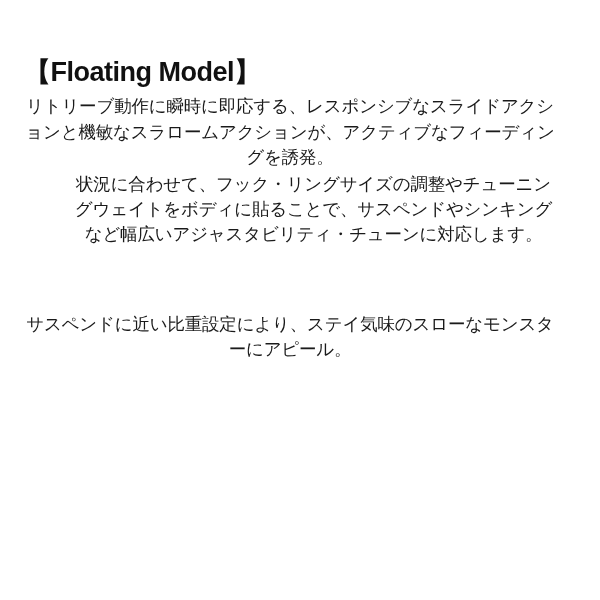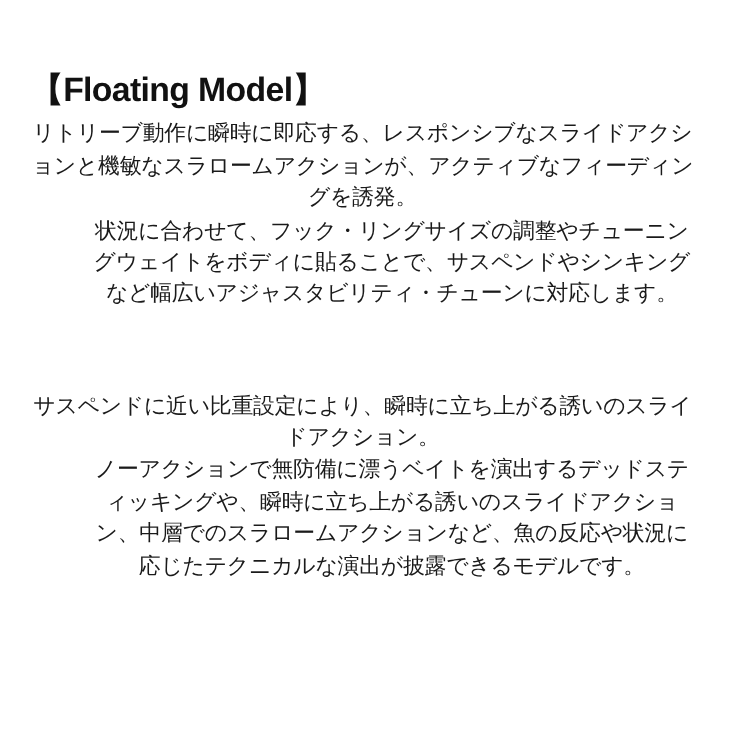--- a/index.html
+++ b/index.html
@@ -59,17 +59,16 @@
 
   <div class="section">
     <h1 class="section-heading">【Floating Model】</h1>
     <p class="para">リトリーブ動作に瞬時に即応する、レスポンシブなスライドアクションと機敏なスラロームアクションが、アクティブなフィーディングを誘発。</p>
     <p class="para">状況に合わせて、フック・リングサイズの調整やチューニングウェイトをボディに貼ることで、サスペンドやシンキングなど幅広いアジャスタビリティ・チューンに対応します。</p>
   </div>
 
   <div class="block-gap"></div>
 
   <div class="section">
-    <p class="para">サスペンドに近い比重設定により、瞬時に立ち上がる誘いのスライドアクション。</p>
-    <p class="para">ノーアクションで無防備に漂うベイトを演出するデッドスティッキングや、瞬時に立ち上がる誘いのスライドアクション、中層でのスラロームアクションなど、魚の反応や状況に応じたテクニカルな演出が披露できるモデルです。</p>
+    <p class="para">サスペンドに近い比重設定により、ステイ気味のスローなモンスターにアピール。</p>
   </div>
 
 </div>
 
 </body></html>

